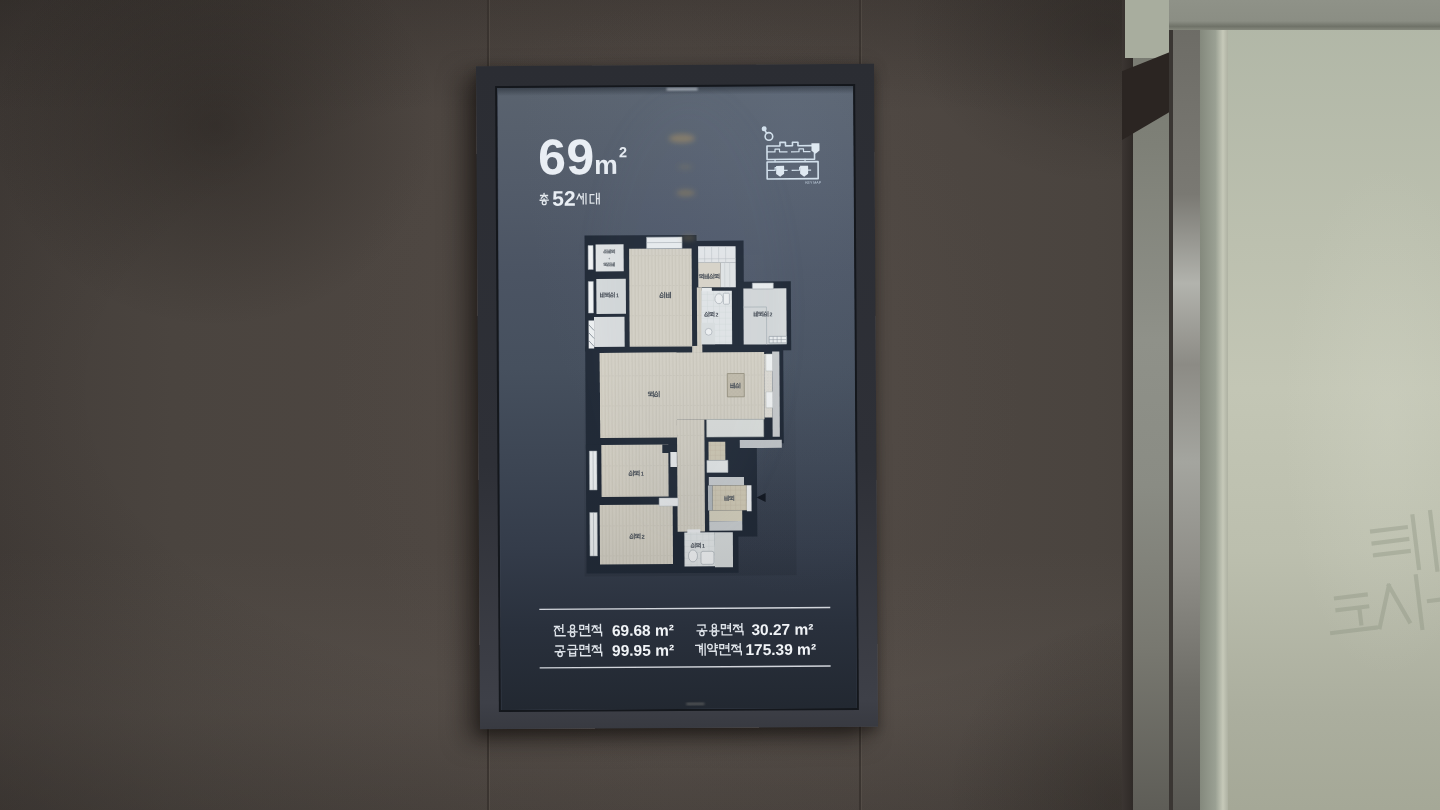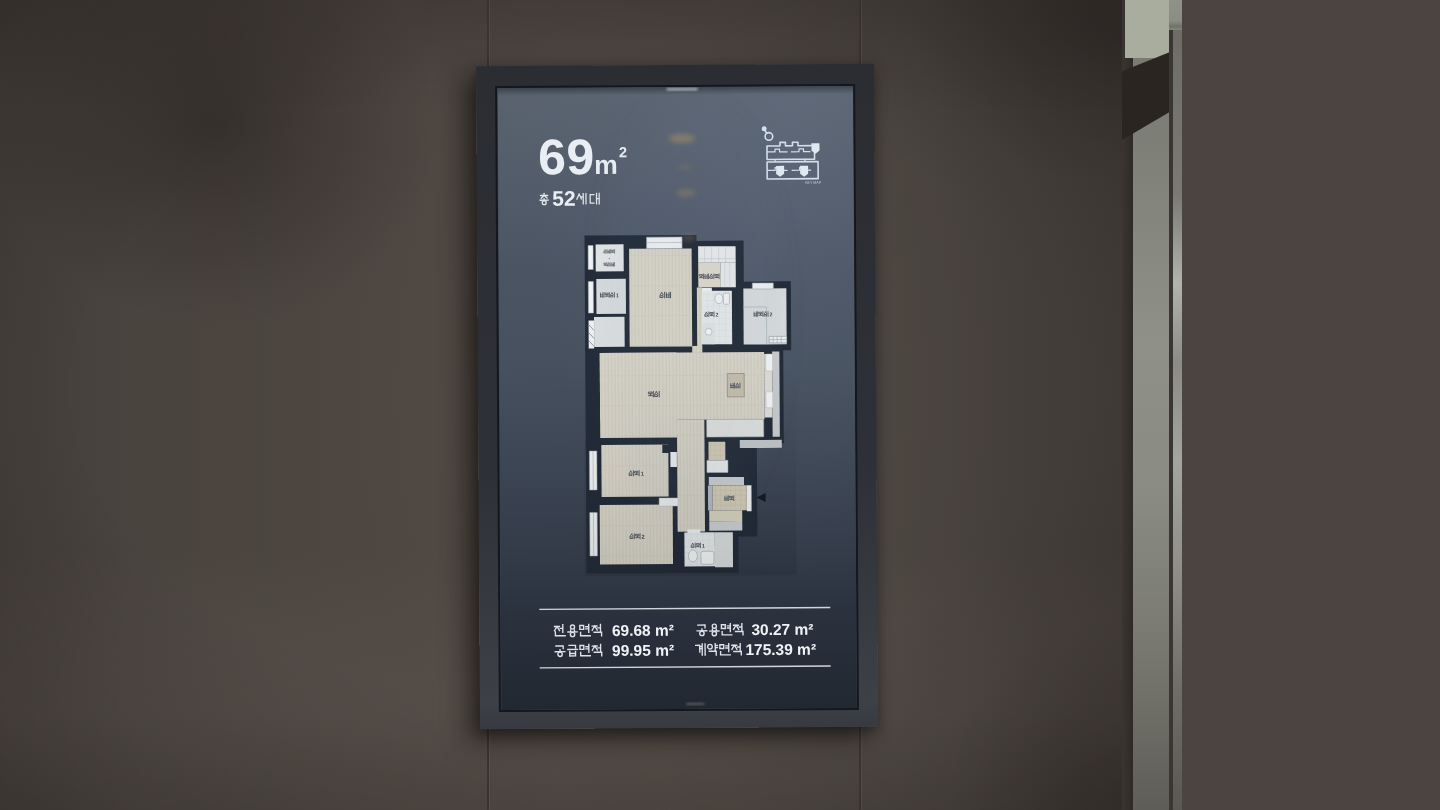--- a/index.html
+++ b/index.html
@@ -1,15 +1,15 @@
 <!DOCTYPE html>
 <html><head><meta charset="utf-8"><title>display</title>
 <style>
 html,body{margin:0;padding:0;width:1440px;height:810px;overflow:hidden;background:#4b4440;font-family:"Liberation Sans",sans-serif}
-#stage{position:relative;width:1182px;height:810px;overflow:hidden}
+#stage{position:relative;width:1440px;height:810px;overflow:hidden}
 #wall{position:absolute;inset:0;background:
 radial-gradient(ellipse 310px 280px at 215px 125px, rgba(24,20,18,0.4), rgba(24,20,18,0) 72%),
 radial-gradient(ellipse 280px 220px at 1105px 30px, rgba(25,21,19,0.28), rgba(25,21,19,0) 70%),
 radial-gradient(ellipse 240px 260px at 1115px 800px, rgba(25,21,18,0.25), rgba(25,21,18,0) 70%),
 radial-gradient(ellipse 460px 520px at 677px 390px, rgba(104,95,88,0.22), rgba(104,95,88,0) 75%),
 radial-gradient(ellipse 75% 70% at 48% 48%, rgba(0,0,0,0) 55%, rgba(20,17,15,0.3) 100%),
 linear-gradient(180deg, rgba(28,24,22,0.15) 0, rgba(28,24,22,0) 14%, rgba(28,24,22,0) 68%, rgba(112,104,97,0.22) 88%, rgba(98,91,85,0.18) 100%),
 linear-gradient(90deg,#443e3a 0,#4a443f 12%,#4d4641 30%,#4f4843 47%,#4e4742 62%,#4a443f 76%,#443e3a 88%,#403a36 100%);}
 .seam{position:absolute;top:0;bottom:0;width:2px;background:#37312d;opacity:0.8}
 .seam:after{content:"";position:absolute;left:2px;top:0;bottom:0;width:1px;background:rgba(125,114,105,0.25)}

